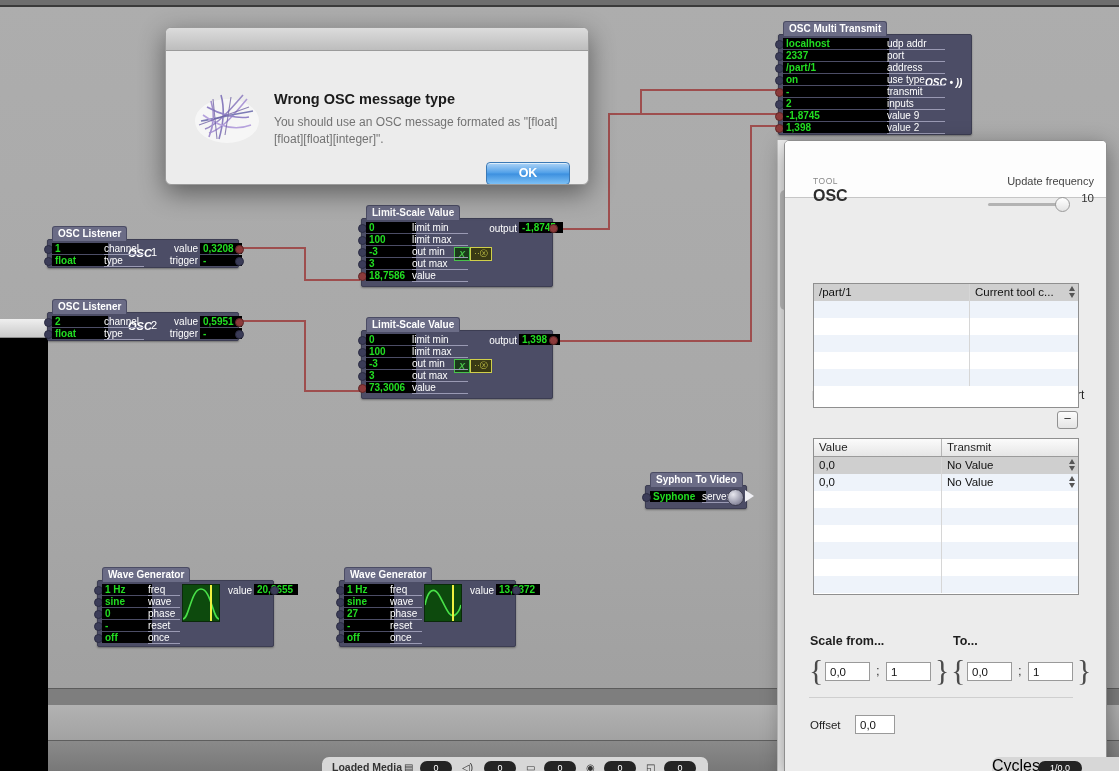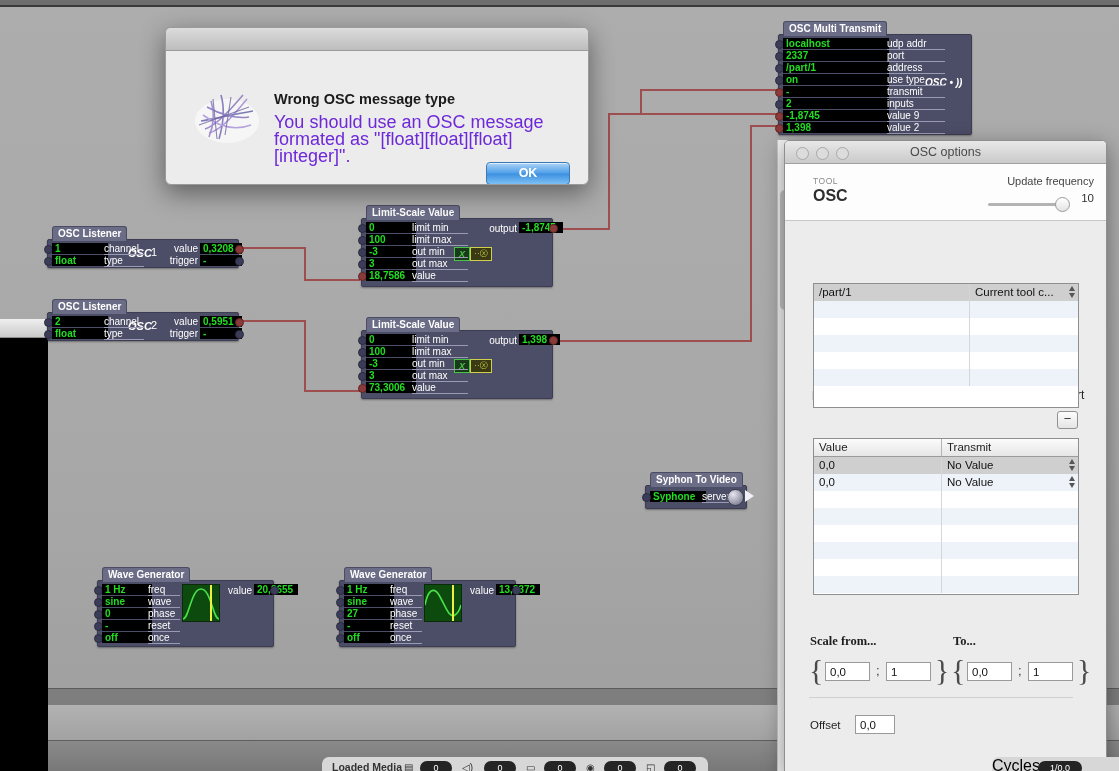--- a/index.html
+++ b/index.html
@@ -72,21 +72,21 @@
 
   
   #alert{position:absolute;left:165px;top:27px;width:422px;height:156px;
     background:#ececec;border:1px solid #9a9a9a;border-radius:6px;
     box-shadow:0 8px 26px rgba(0,0,0,.45);overflow:hidden;}
   #alert .tb{height:22px;background:linear-gradient(180deg,#dcdcdc,#bdbdbd);
     border-bottom:1px solid #9b9b9b;}
   #alert .body{position:relative;height:118px;background:#ececec;}
   #alert .icon{position:absolute;left:25px;top:30px;width:72px;height:72px;}
   #alert .h1{position:absolute;left:108px;top:40px;font-size:14.5px;font-weight:bold;color:#1a1a1a;}
-  #alert .p{position:absolute;left:108px;top:63px;width:292px;font-size:18px;color:#6d28d9;line-height:17px;}
+  #alert .p{position:absolute;left:108px;top:63px;width:292px;font-size:12px;color:#737373;line-height:17px;}
   #alert .ok{position:absolute;left:320px;top:111px;width:82px;height:21px;
     background:linear-gradient(180deg,#aed4f7,#4f9fe8 48%,#3d90df 52%,#7cc0f5);
     border:1px solid #3b79b5;border-radius:4px;color:#fff;font-size:12.5px;font-weight:bold;
     text-align:center;line-height:21px;box-shadow:inset 0 1px 0 rgba(255,255,255,.6);}
 
   
   #osc{position:absolute;left:784px;top:140px;width:321px;height:631px;
     background:#ececec;border:1px solid #8e8e8e;border-radius:5px 5px 0 0;overflow:hidden;
     box-shadow:0 6px 22px rgba(0,0,0,.40);}
   #osc .tb{height:22px;background:linear-gradient(180deg,#e8e8e8,#cacaca);
@@ -132,21 +132,21 @@
   .tbl .tr.alt div{background:#eef3fa;}
   .tbl .tr.blank div{background:#fff;}
   .tbl .tr.alt.blank div{background:#eef3fa;}
   .stepper{position:absolute;right:3px;top:2px;width:7px;height:13px;}
   .stepper b{display:block;width:0;height:0;margin:0 auto;}
   .stepper b.up{border-left:3.5px solid transparent;border-right:3.5px solid transparent;border-bottom:5px solid #555;}
   .stepper b.dn{border-left:3.5px solid transparent;border-right:3.5px solid transparent;border-top:5px solid #555;margin-top:2px;}
   .minusbtn{position:absolute;width:19px;height:16px;background:linear-gradient(180deg,#fcfcfc,#e4e4e4);
      border:1px solid #919191;border-radius:3px;text-align:center;line-height:14px;font-size:13px;color:#333;}
 
-  .sc-lab{position:absolute;font-size:12.5px;font-weight:bold;color:#1e1e1e;font-family:Liberation Serif, serif;}
+  .sc-lab{position:absolute;font-size:12.5px;font-weight:bold;color:#1e1e1e;}
   .brace{position:absolute;font-size:30px;color:#4a4a4a;font-family:"Liberation Serif",serif;line-height:1;}
   .minibox{position:absolute;height:19px;background:#fff;border:1px solid #9a9a9a;
      font-size:11.5px;color:#111;line-height:19px;padding-left:4px;box-sizing:border-box;}
   .semi{position:absolute;font-size:13px;color:#3a3a3a;}
   .hr{position:absolute;height:1px;background:#cfcfcf;}
   .offlab{position:absolute;font-size:11.5px;color:#1e1e1e;}
 
   
   .pillbar{position:absolute;left:322px;top:757px;width:386px;height:22px;background:#d7d7d7;
      border-radius:7px 7px 0 0;}
@@ -396,26 +396,20 @@
         </g>
       </svg>
     </div>
     <div class="h1">Wrong OSC message type</div>
     <div class="p">You should use an OSC message formated as "[float][float][float][integer]".</div>
     <div class="ok">OK</div>
   </div>
 </div>
 
 <div id="osc">
-  <div class="tb">
-    <div class="dot" style="left:11px;"></div>
-    <div class="dot" style="left:31px;"></div>
-    <div class="dot" style="left:51px;"></div>
-    <div class="tt">OSC options</div>
-  </div>
   <div class="hdr"></div>
 
   <div class="toollab">TOOL</div>
   <div class="toolname">OSC</div>
   <div class="uf-lab">Update frequency</div>
   <div class="uf-val">10</div>
   <div class="uf-track"></div>
   <div class="uf-knob"></div>
 
   <div class="segwrap">

